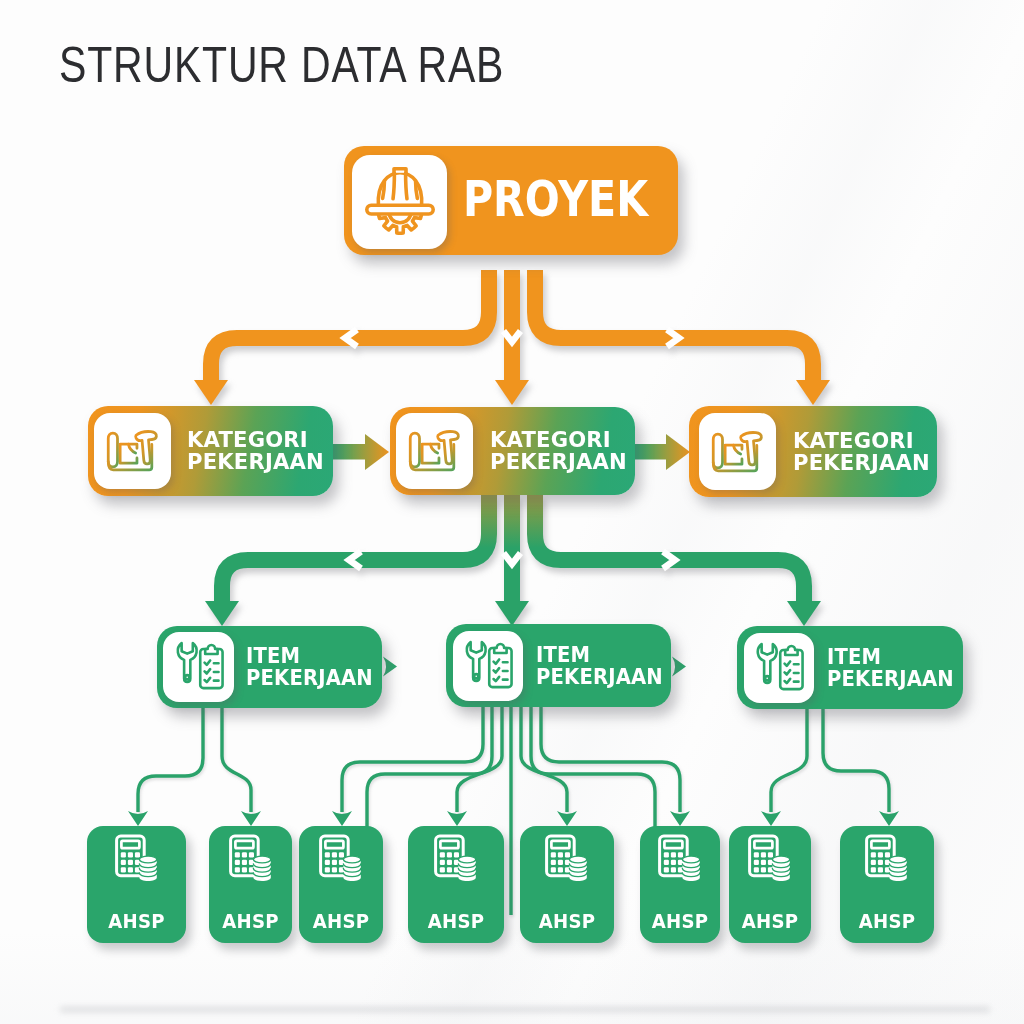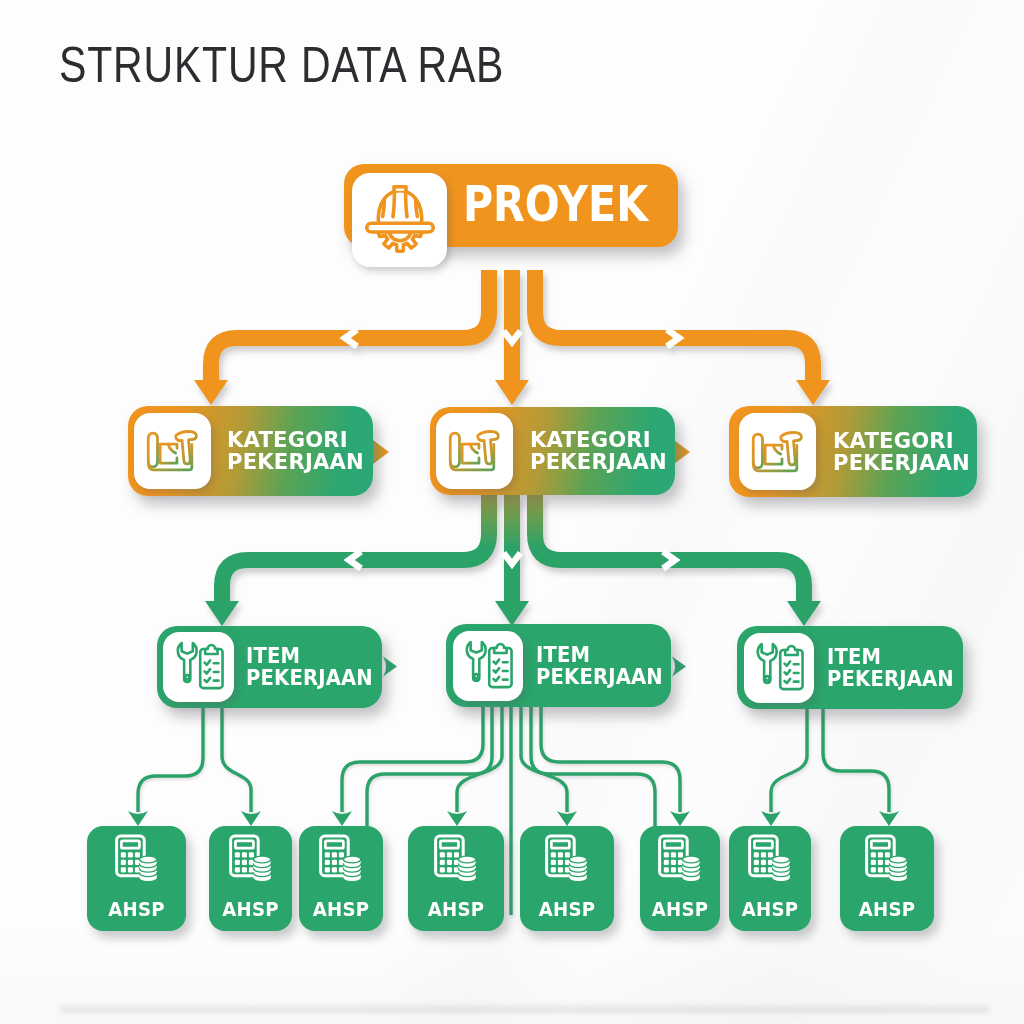--- a/index.html
+++ b/index.html
@@ -13,31 +13,31 @@
   }
   .bottom-smudge{position:absolute;left:60px;top:1007px;width:930px;height:5px;
     background:rgba(168,170,176,0.38);filter:blur(3px);border-radius:3px;}
   .title{position:absolute;left:59px;top:36px;
     font-family:"Liberation Sans","DejaVu Sans",sans-serif;
     font-size:50px;font-weight:400;letter-spacing:1px;color:#2c2d30;
     transform:scaleX(0.82);transform-origin:left top;white-space:nowrap;}
   svg.connectors{position:absolute;left:0;top:0;}
   .box{position:absolute;border-radius:20px;box-shadow:6px 9px 13px rgba(98,99,105,0.37);}
   .box-orange{background:#f0941e;}
-  .box-grad{background:linear-gradient(100deg,#f0941e 0%,#ee9520 20%,#b09b38 46%,#5ba355 65%,#2ca772 86%,#2ba876 100%);margin-left:40px;}
+  .box-grad{background:linear-gradient(100deg,#f0941e 0%,#ee9520 20%,#b09b38 46%,#5ba355 65%,#2ca772 86%,#2ba876 100%);}
   .box-green{background:#2aa56b;margin-left:47px;}
   .iconsq{position:absolute;background:#ffffff;border-radius:16px;
     box-shadow:3px 4px 7px rgba(92,93,99,0.30);display:flex;align-items:center;justify-content:center;}
   .label{position:absolute;color:#ffffff;font-weight:700;}
   .label2{line-height:22px;letter-spacing:0.2px;transform-origin:left center;white-space:nowrap;}
   .proyek-label{font-size:49px;letter-spacing:0px;transform:translateY(-53%) scaleX(0.84);transform-origin:center;}
   .row-label{font-size:22px;}
   .ahsp-label{font-size:19.5px;letter-spacing:0.3px;text-align:center;width:100%;
     transform:scaleX(0.93);transform-origin:center bottom;}
-  .ahsp{position:absolute;border-radius:16px;top:826px;height:105px;
+  .ahsp{position:absolute;border-radius:16px;top:826px;height:117px;
     background:#2aa56b;
     box-shadow:5px 7px 10px rgba(98,99,105,0.33);}
   .ahsp .ic{position:absolute;left:50%;top:7px;transform:translateX(-50%);}
   .ahsp .label{bottom:10px;left:0;}
 </style>
 </head>
 <body>
 
 <div class="bg-sheen"></div>
 <div class="bottom-smudge"></div>
@@ -200,21 +200,21 @@
       <g class="coin-sep" fill="none" stroke="#2aa56b" stroke-width="2.4">
         <ellipse cx="68.5" cy="44" rx="14.5" ry="5.6"></ellipse>
         <path d="M54,51.5 C54,54.8 60.5,57.5 68.5,57.5 C76.5,57.5 83,54.8 83,51.5"></path>
         <path d="M54,59 C54,62.3 60.5,65 68.5,65 C76.5,65 83,62.3 83,59"></path>
         <path d="M54,66.5 C54,69.8 60.5,72.5 68.5,72.5 C76.5,72.5 83,69.8 83,66.5"></path>
       </g>
     </g>
   </defs>
 </svg>
 
-<div class="box box-orange" style="left:344px;top:164px;width:334px;height:83px;">
+<div class="box box-orange" style="left:344px;top:146px;width:334px;height:109px;">
   <div class="iconsq" style="left:8px;top:9px;width:95px;height:94px;border-radius:18px;">
     <svg width="80" height="80" viewBox="0 0 100 100">
         <use href="#ic-helmet" stroke="#ef941f"></use>
       </svg>
   </div>
   <div class="label proyek-label" style="left:96px;width:231px;top:50%;text-align:center;">PROYEK</div>
 </div>
 
 <div class="box box-grad" style="left:88px;top:406px;width:245px;height:90px;">
   <div class="iconsq" style="left:6px;top:7px;width:77px;height:76px;">

